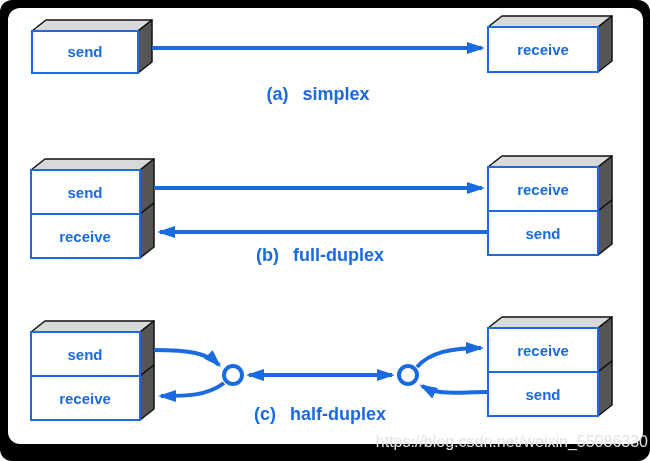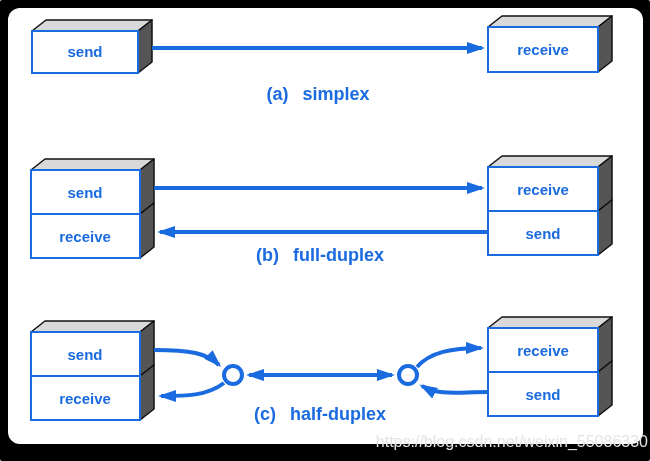--- a/index.html
+++ b/index.html
@@ -1,20 +1,20 @@
 <!DOCTYPE html>
 <html style="--accent-blue: #1a6ae0; --box-top: #d9d9d9; --box-side: #555555; --frame: #000000; --watermark-gray: #e4e4e4;"><head>
 <meta charset="utf-8">
 <style>
   html, body { margin: 0; padding: 0; background: #ffffff; }
   .frame {
     position: relative;
     width: 650px; height: 461px;
     background: var(--frame, #000000);
-    border-radius: 2px;
+    border-radius: 12px;
     overflow: hidden;
     font-family: "Liberation Sans", sans-serif;
   }
   svg { display: block; }
   .panel { fill: #ffffff; }
   .face-front { fill: #ffffff; stroke: var(--accent-blue, #1a6ae0); stroke-width: 2; }
   .face-top   { fill: var(--box-top, #d9d9d9); stroke: #111111; stroke-width: 1.5; stroke-linejoin: round; }
   .face-side  { fill: var(--box-side, #555555); stroke: #111111; stroke-width: 1.5; stroke-linejoin: round; }
   .flow { stroke: var(--accent-blue, #1a6ae0); stroke-width: 4; fill: none; }
   .ah-fill { fill: var(--accent-blue, #1a6ae0); }

